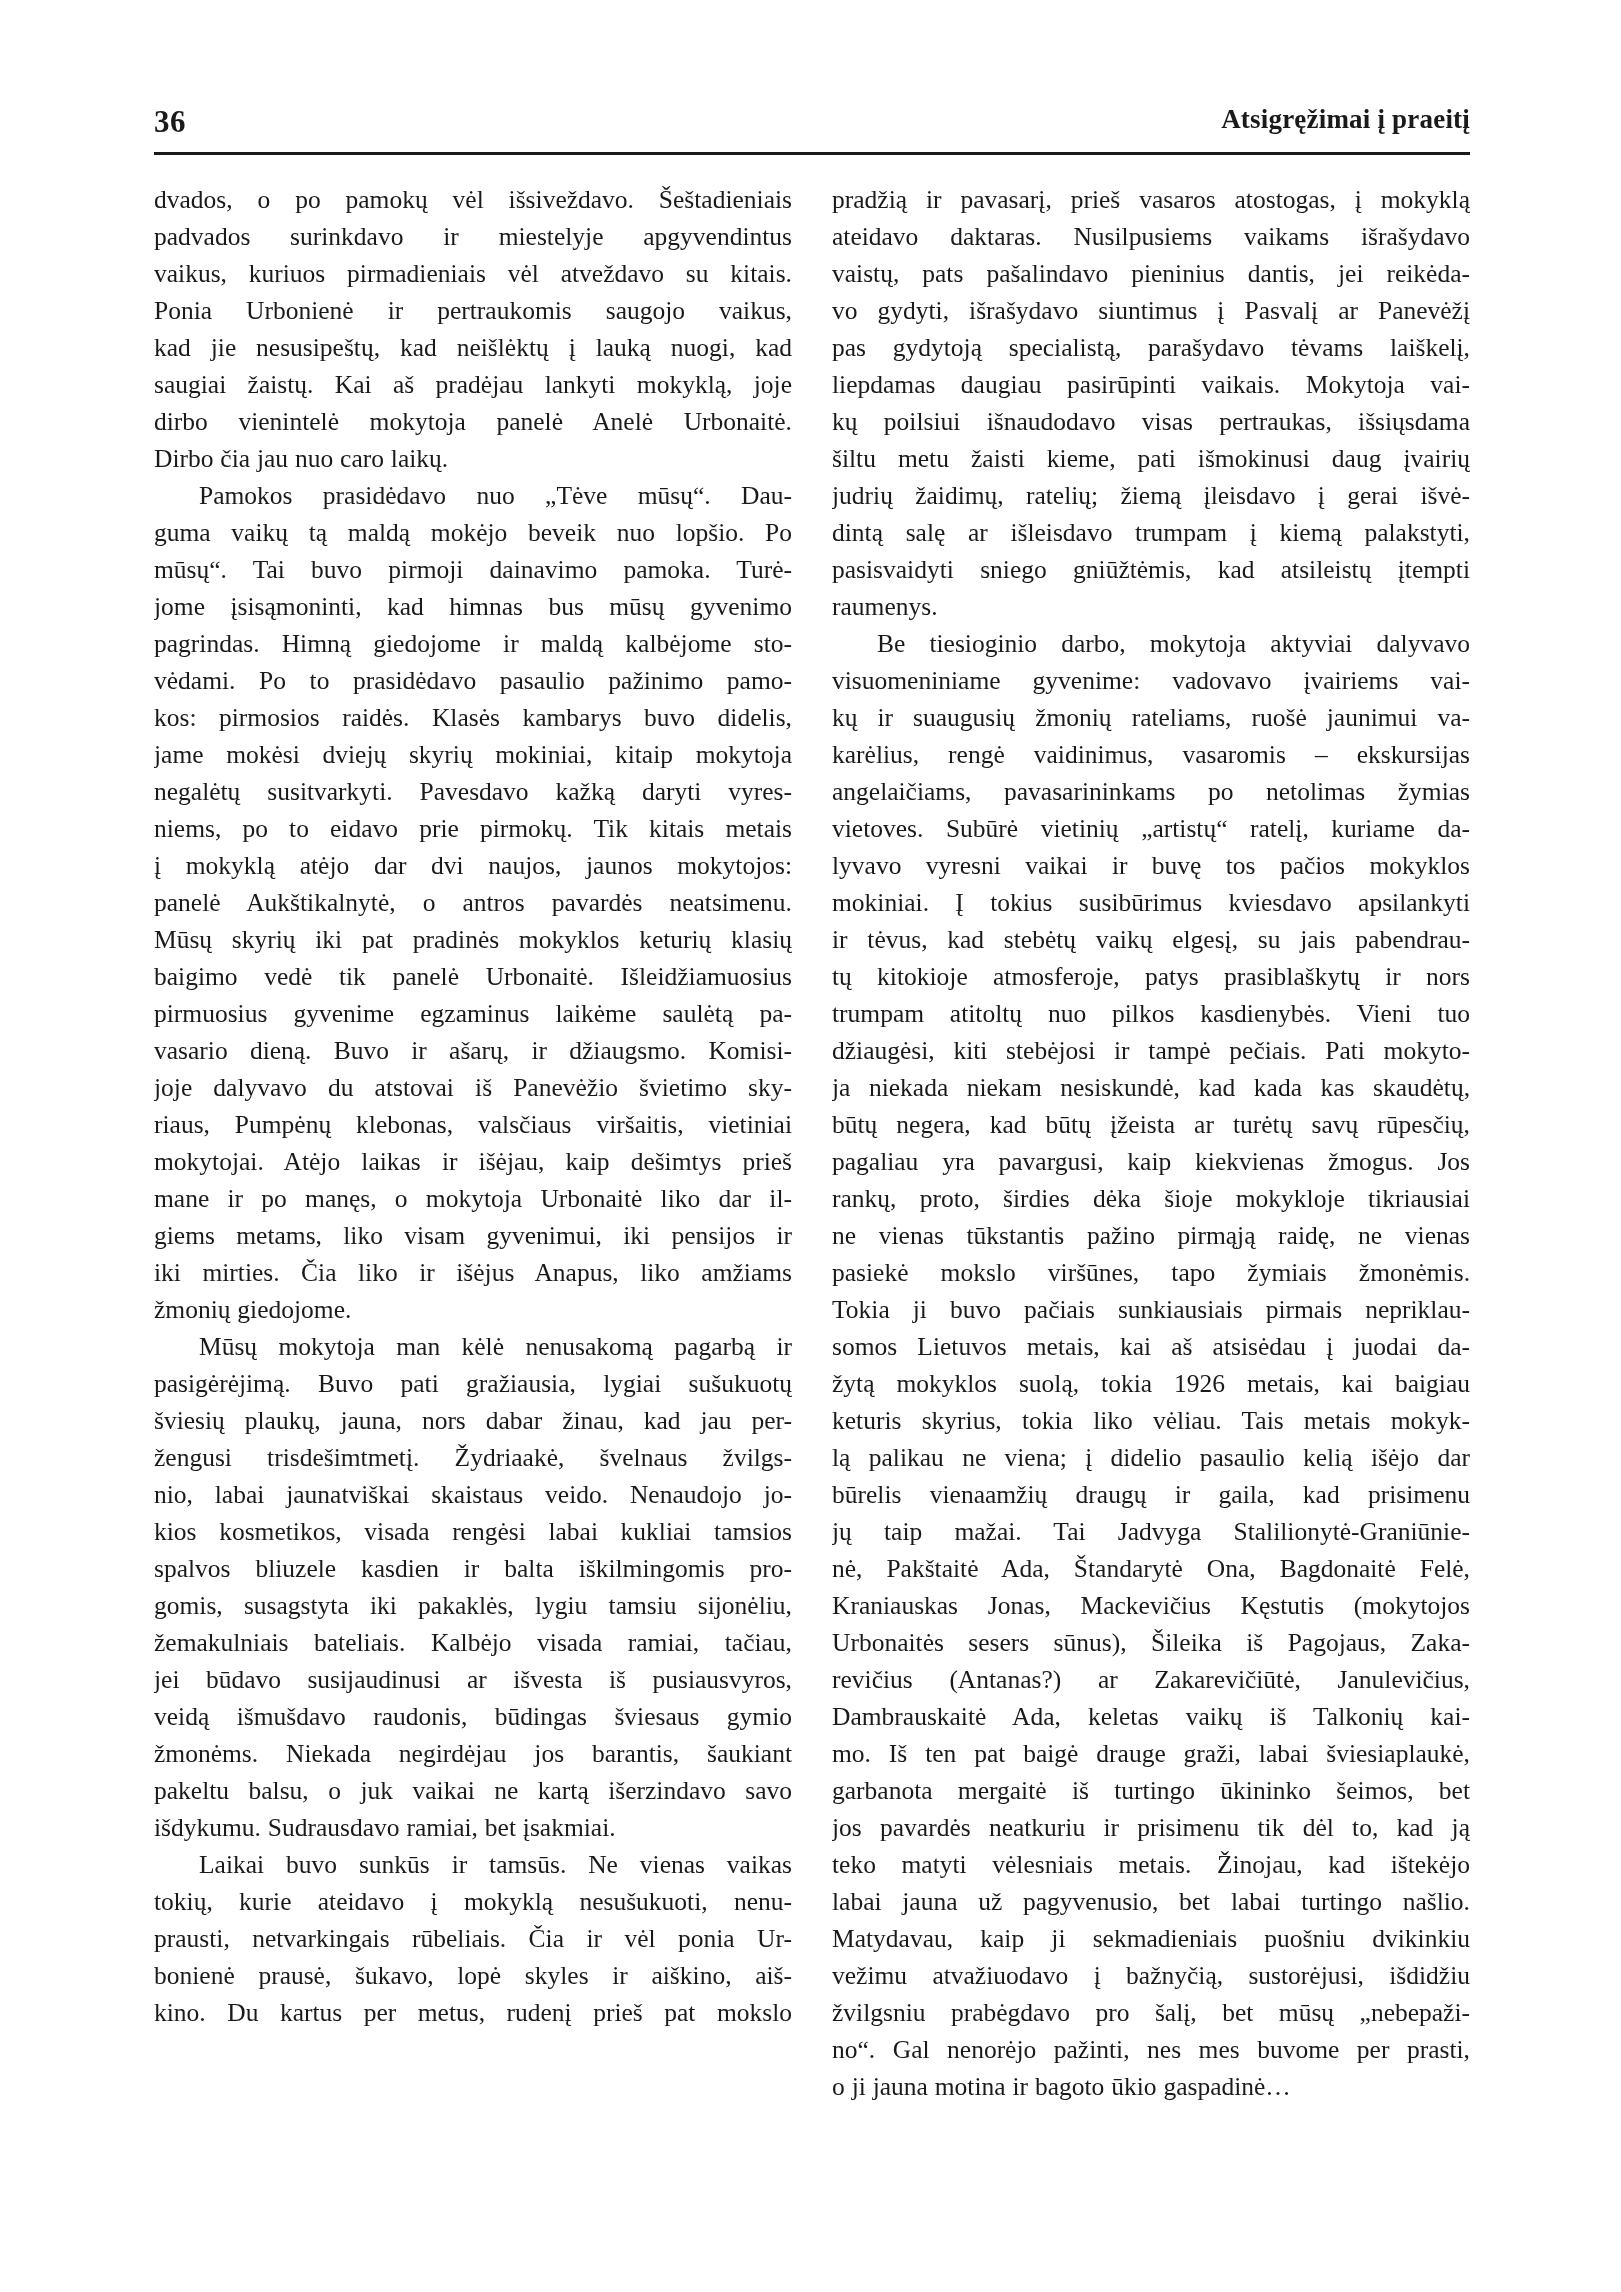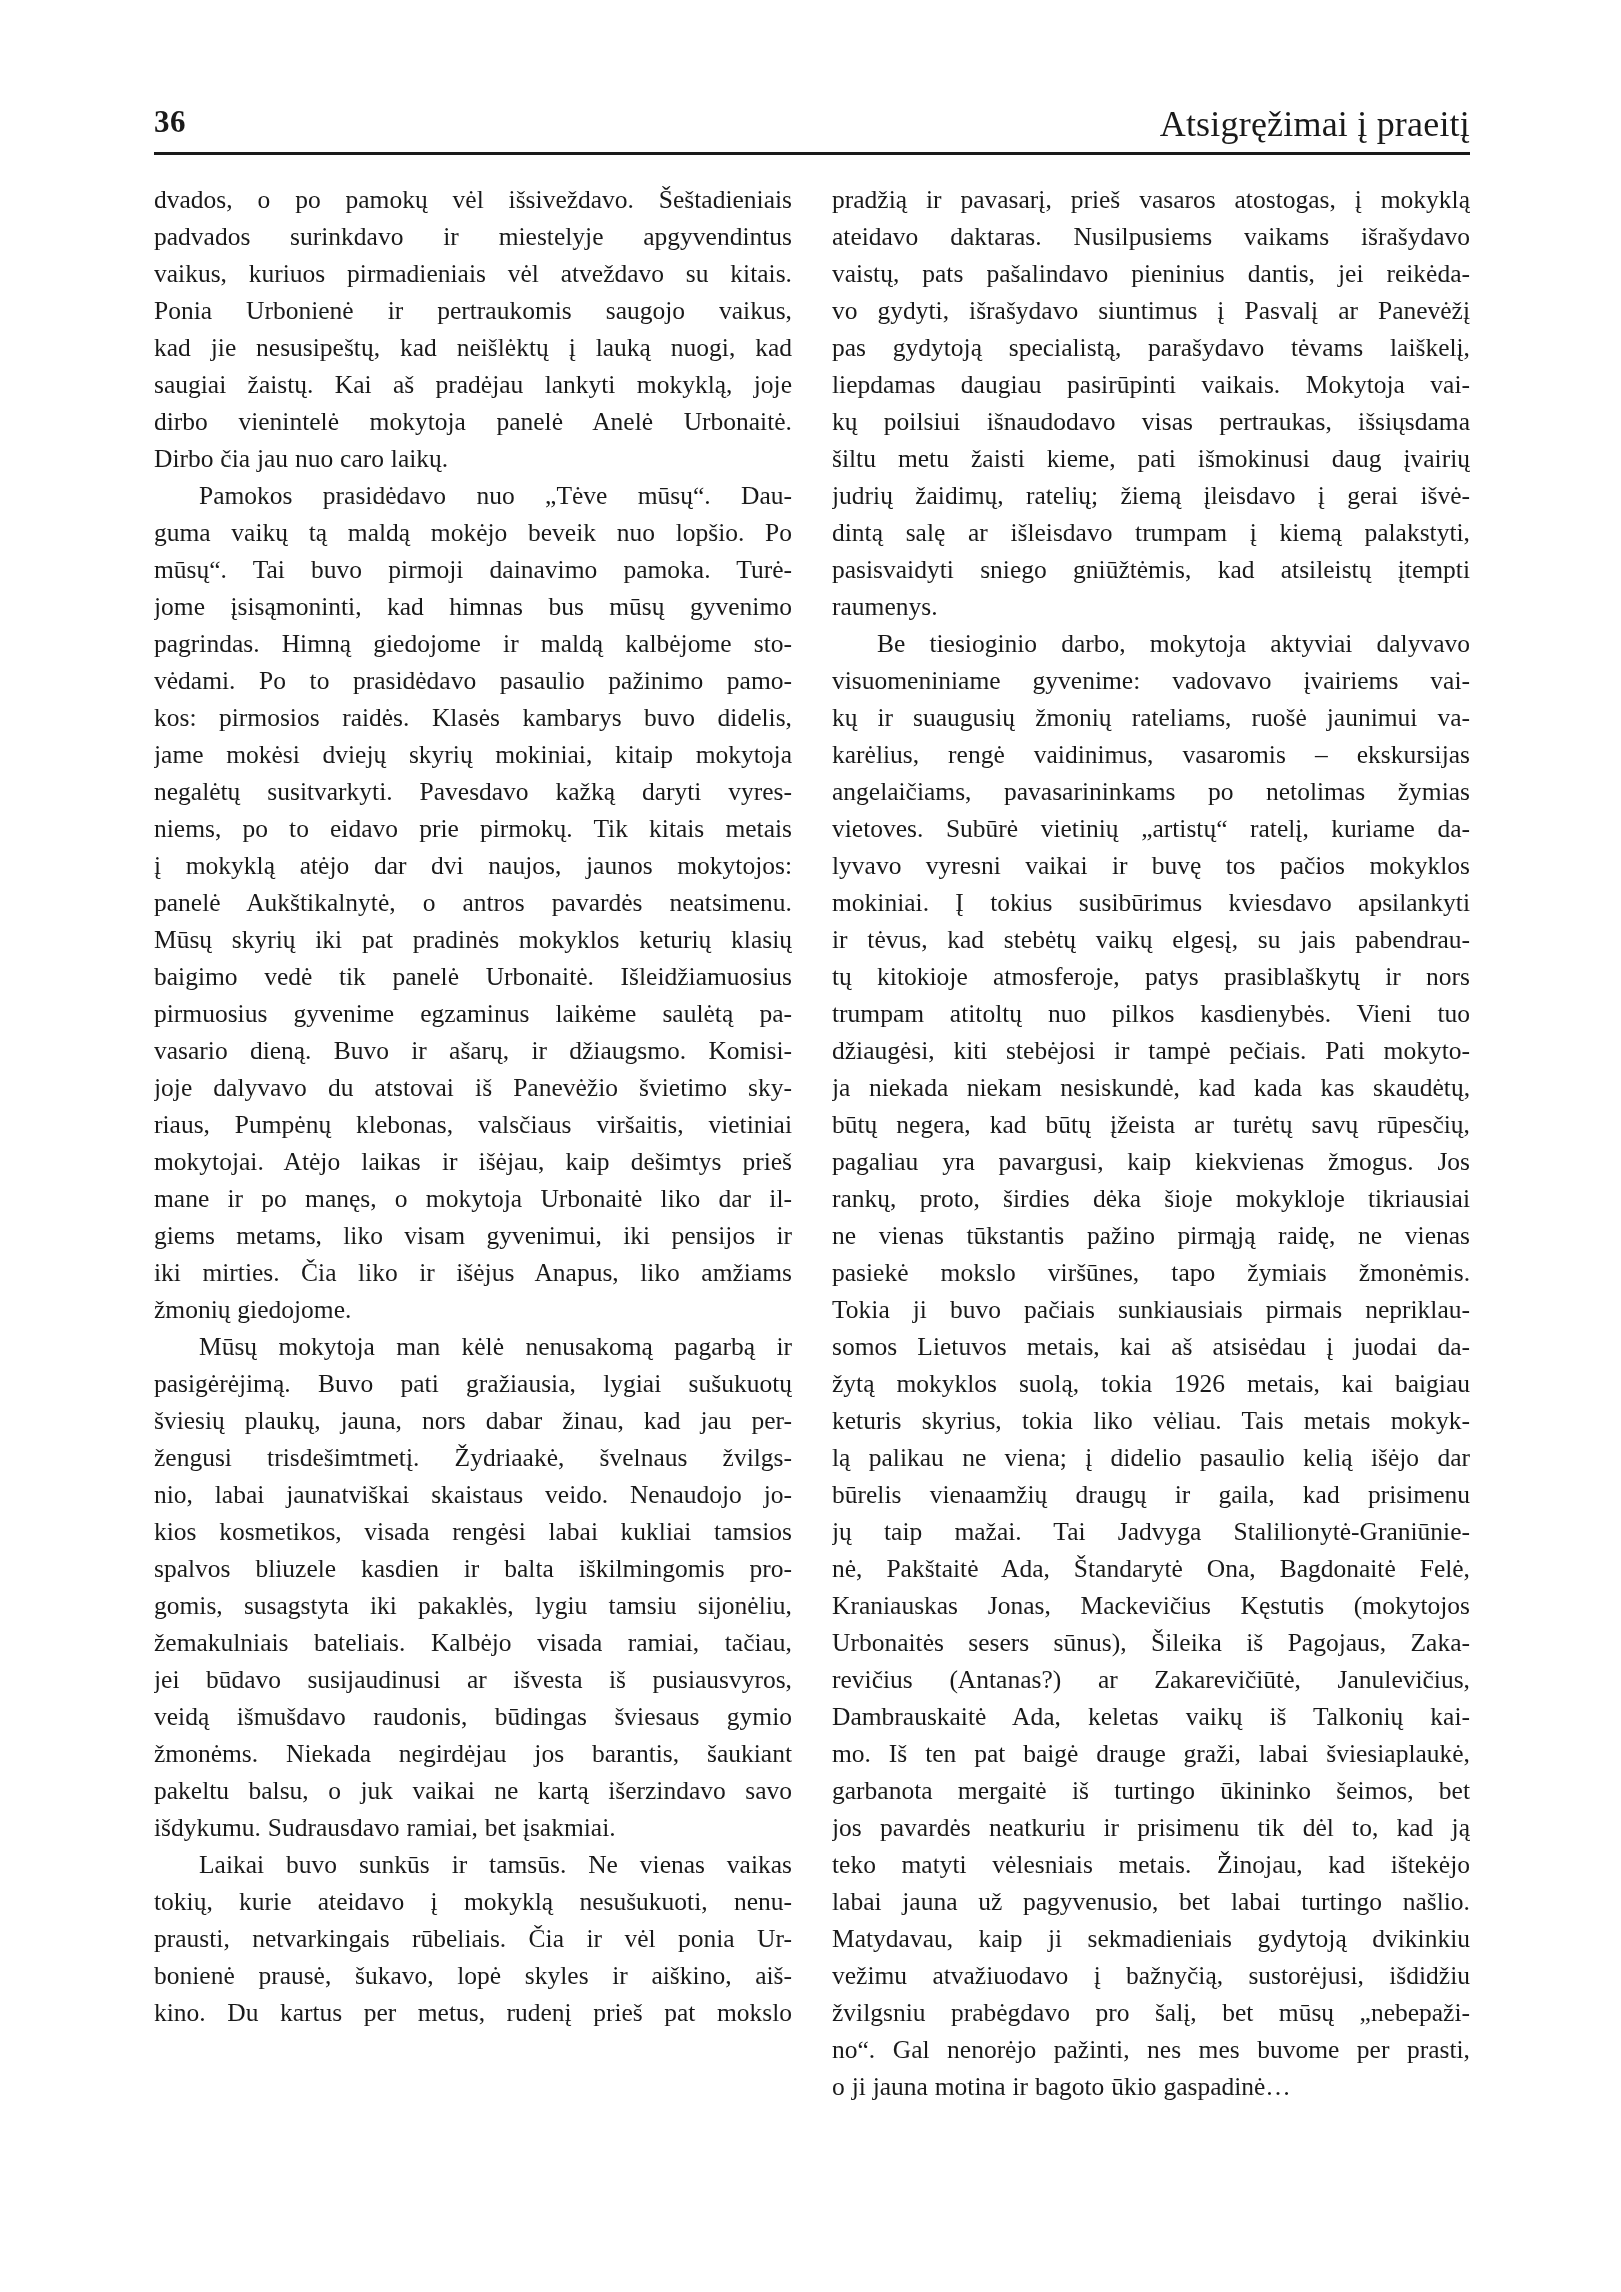--- a/index.html
+++ b/index.html
@@ -17,21 +17,21 @@
   .header-row {
     position: absolute;
     left: 154px; right: 151px; top: 106px; height: 43px;
     display: flex; justify-content: space-between; align-items: flex-start;
   }
   .page-number {
     font-size: 31px; font-weight: bold; line-height: 1;
     letter-spacing: 0.5px;
   }
   .running-title {
-    font-size: 36px; font-weight: normal; line-height: 1;
+    font-size: 27px; font-weight: bold; line-height: 1;
     letter-spacing: 0.2px;
   }
   .header-rule {
     position: absolute;
     left: 154px; right: 151px; top: 152px; height: 2.9px;
     background: #1a1a1a;
   }
 
   
   .columns {
@@ -161,21 +161,21 @@
         <div class="line">nė, Pakštaitė Ada, Štandarytė Ona, Bagdonaitė Felė,</div>
         <div class="line">Kraniauskas Jonas, Mackevičius Kęstutis (mokytojos</div>
         <div class="line">Urbonaitės sesers sūnus), Šileika iš Pagojaus, Zaka-</div>
         <div class="line">revičius (Antanas?) ar Zakarevičiūtė, Janulevičius,</div>
         <div class="line">Dambrauskaitė Ada, keletas vaikų iš Talkonių kai-</div>
         <div class="line">mo. Iš ten pat baigė drauge graži, labai šviesiaplaukė,</div>
         <div class="line">garbanota mergaitė iš turtingo ūkininko šeimos, bet</div>
         <div class="line">jos pavardės neatkuriu ir prisimenu tik dėl to, kad ją</div>
         <div class="line">teko matyti vėlesniais metais. Žinojau, kad ištekėjo</div>
         <div class="line">labai jauna už pagyvenusio, bet labai turtingo našlio.</div>
-        <div class="line">Matydavau, kaip ji sekmadieniais gydytoją dvikinkiu</div>
+        <div class="line">Matydavau, kaip ji sekmadieniais puošniu dvikinkiu</div>
         <div class="line">vežimu atvažiuodavo į bažnyčią, sustorėjusi, išdidžiu</div>
         <div class="line">žvilgsniu prabėgdavo pro šalį, bet mūsų „nebepaži-</div>
         <div class="line">no“. Gal nenorėjo pažinti, nes mes buvome per prasti,</div>
         <div class="line end">o ji jauna motina ir bagoto ūkio gaspadinė…</div>
       </div>
   </div>
 
 </div>
 
 

